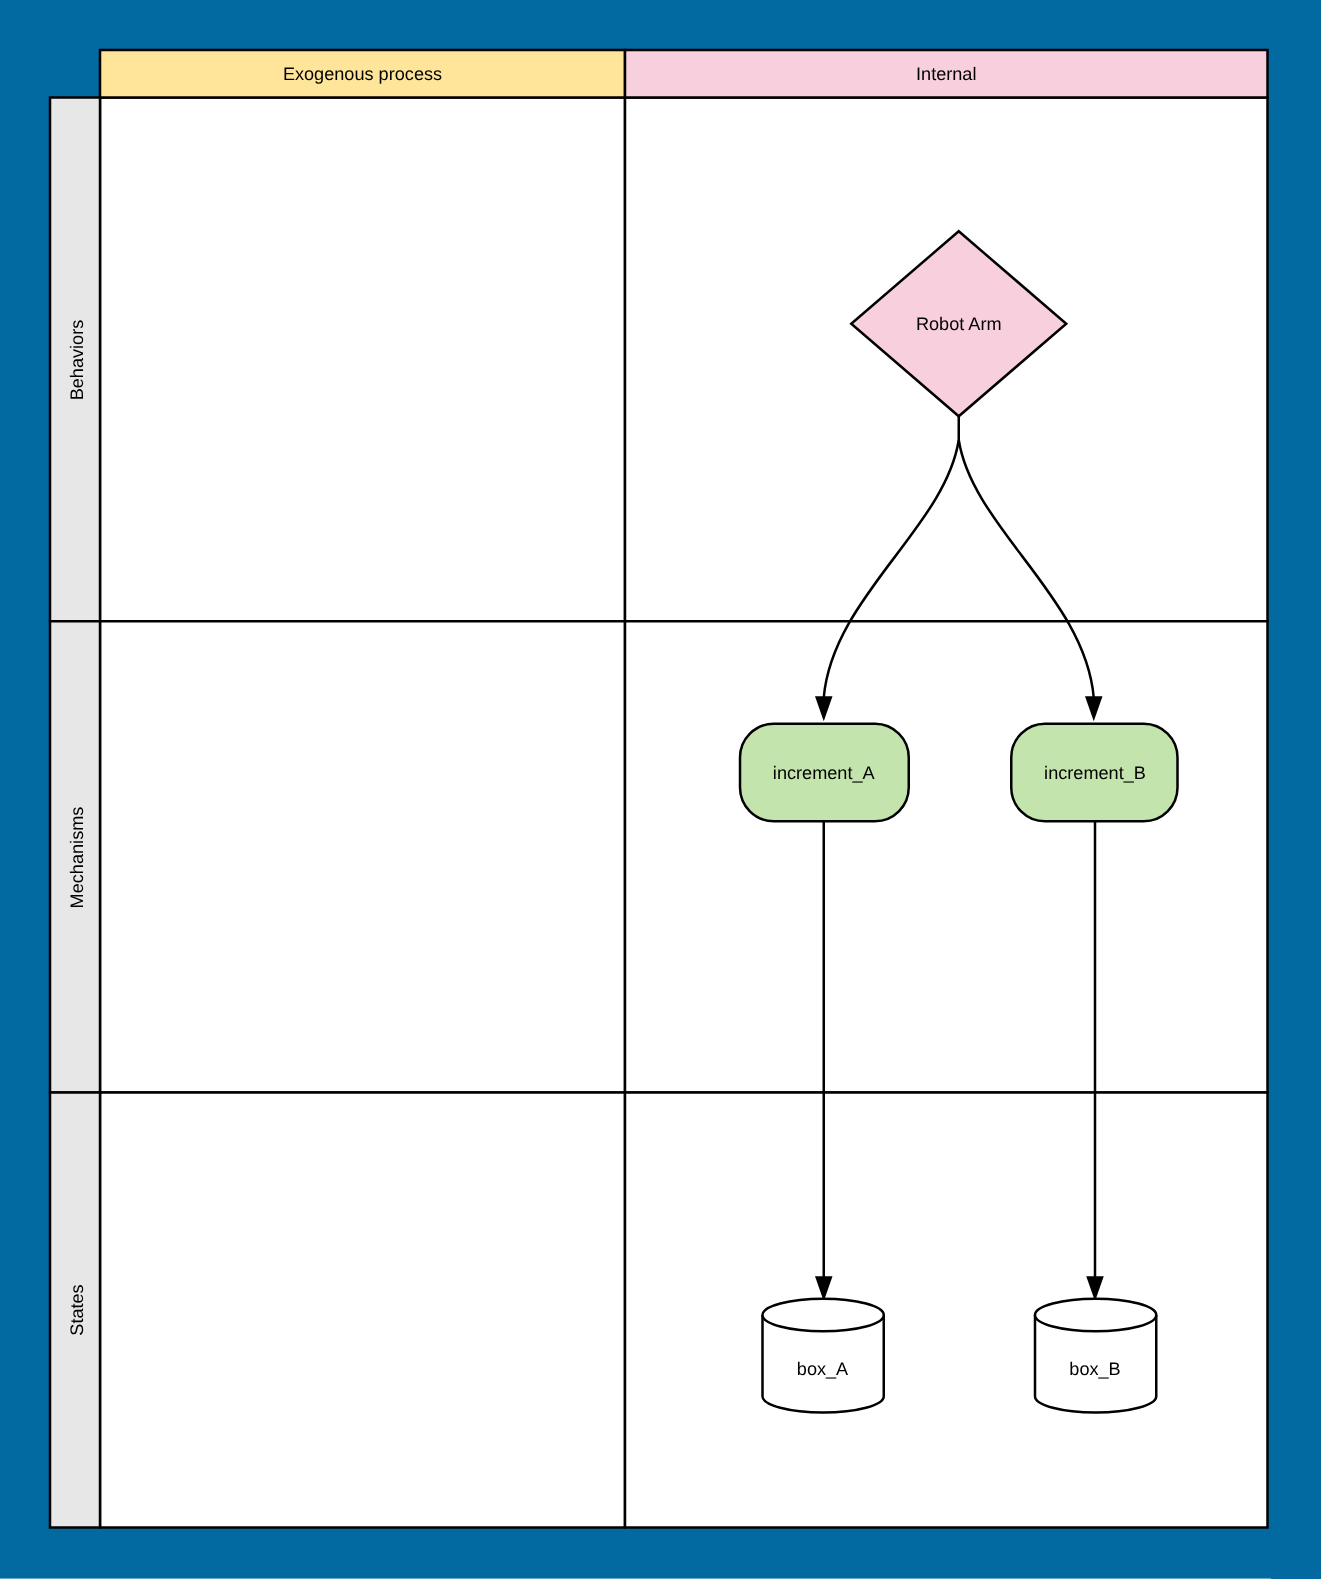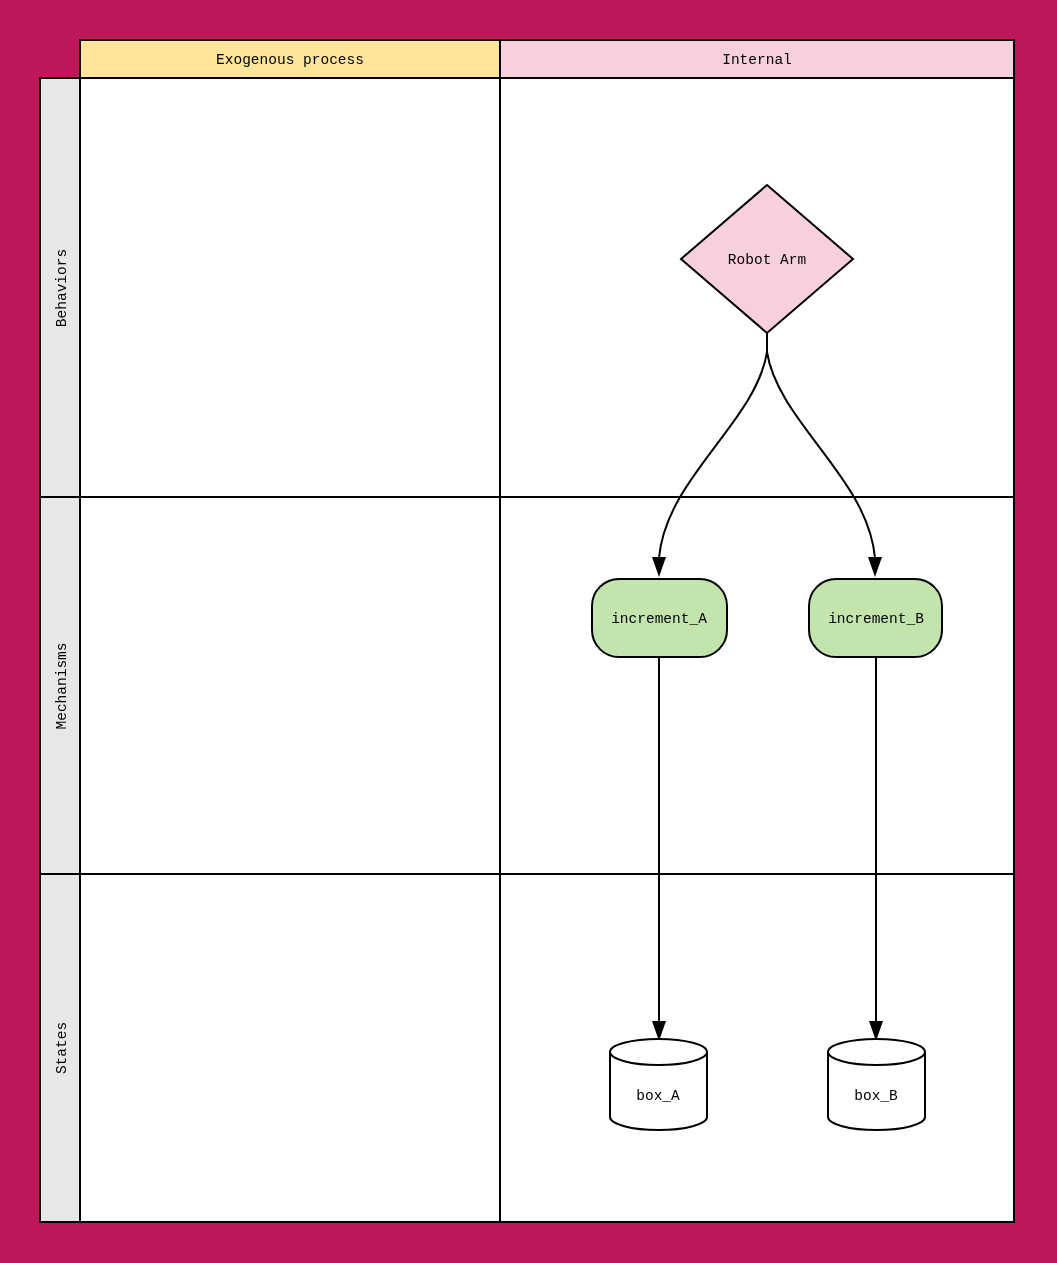--- a/index.html
+++ b/index.html
@@ -1,21 +1,21 @@
 <!DOCTYPE html>
 <html><head>
 <meta charset="utf-8">
 <style>
   html, body { margin: 0; padding: 0; background: #ffffff; }
   .canvas {
     position: relative;
     width: 1057px;
     height: 1263px;
-    background: #be185d;
-    font-family: Liberation Mono, monospace;
+    background: #0369a1;
+    font-family: Liberation Sans, sans-serif;
   }
   svg { display: block; }
   .cell   { fill: #ffffff; stroke: #000000; stroke-width: 2; }
   .hdr    { stroke: #000000; stroke-width: 2; }
   .rowlbl { stroke: #000000; stroke-width: 2; }
   .shape  { stroke: #000000; stroke-width: 2; }
   .edge   { fill: none; stroke: #000000; stroke-width: 2; }
   .arrow  { fill: #000000; stroke: none; }
   .lbl    { fill: #000000; font-size: 14.5px; }
   .lbl-mid { text-anchor: middle; }

